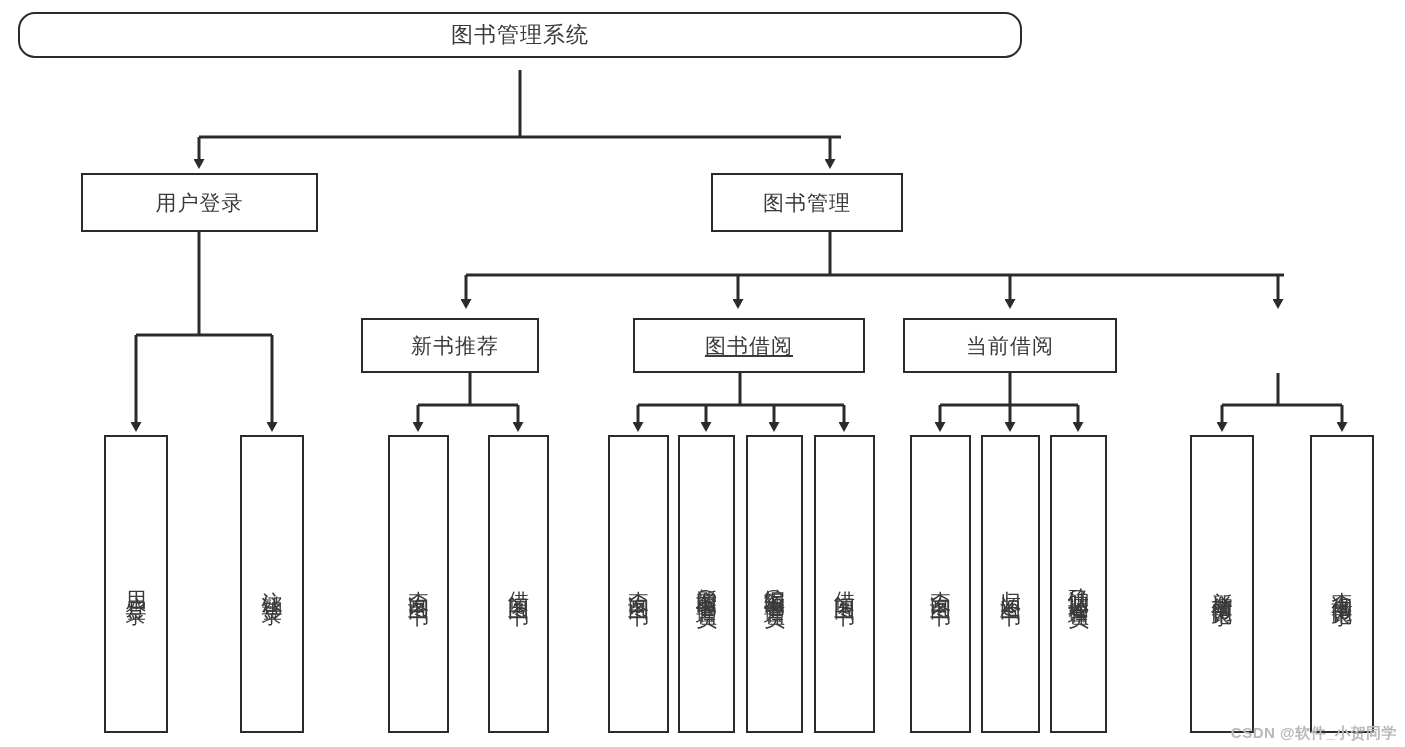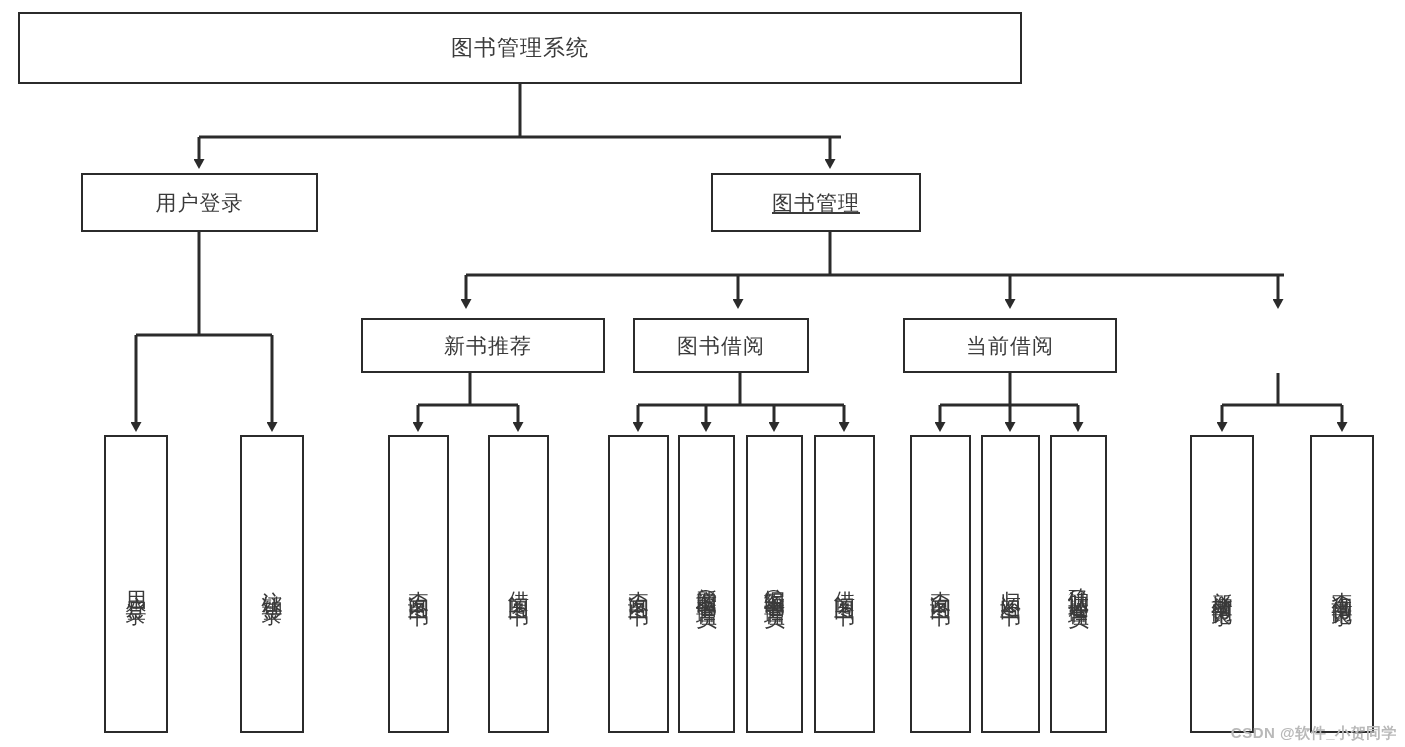--- a/index.html
+++ b/index.html
@@ -117,35 +117,35 @@
       <path d="M1010,405 L1010,423" marker-end="url(#arrow)"></path>
       <path d="M1078,405 L1078,423" marker-end="url(#arrow)"></path>
 
       <path d="M1278,373 L1278,405"></path>
       <path d="M1222,405 L1342,405"></path>
       <path d="M1222,405 L1222,423" marker-end="url(#arrow)"></path>
       <path d="M1342,405 L1342,423" marker-end="url(#arrow)"></path>
     </g>
   </svg>
 
-  <div class="node horiz root" style="left:18px; top:12px; width:1004px; height:72px;">
+  <div class="node horiz root" style="left:18px; top:12px; width:1004px; height:46px;border-radius:17px;">
     <span>图书管理系统</span>
   </div>
 
   <div class="node horiz" style="left:81px; top:173px; width:237px; height:59px;">
     <span>用户登录</span>
   </div>
-  <div class="node horiz" style="left:711px; top:173px; width:210px; height:59px;text-decoration:underline;">
+  <div class="node horiz" style="left:711px; top:173px; width:192px; height:59px;">
     <span>图书管理</span>
   </div>
 
-  <div class="node horiz" style="left:361px; top:318px; width:244px; height:55px;padding-left:10px;">
+  <div class="node horiz" style="left:361px; top:318px; width:178px; height:55px;padding-left:10px;">
     <span>新书推荐</span>
   </div>
-  <div class="node horiz" style="left:633px; top:318px; width:176px; height:55px;">
+  <div class="node horiz" style="left:633px; top:318px; width:232px; height:55px;text-decoration:underline;">
     <span>图书借阅</span>
   </div>
   <div class="node horiz" style="left:903px; top:318px; width:214px; height:55px;">
     <span>当前借阅</span>
   </div>
 
   <div class="node vert" style="left:104px; top:435px; width:64px; height:298px;">
     <span>用户登录</span>
   </div>
   <div class="node vert" style="left:240px; top:435px; width:64px; height:298px;">

